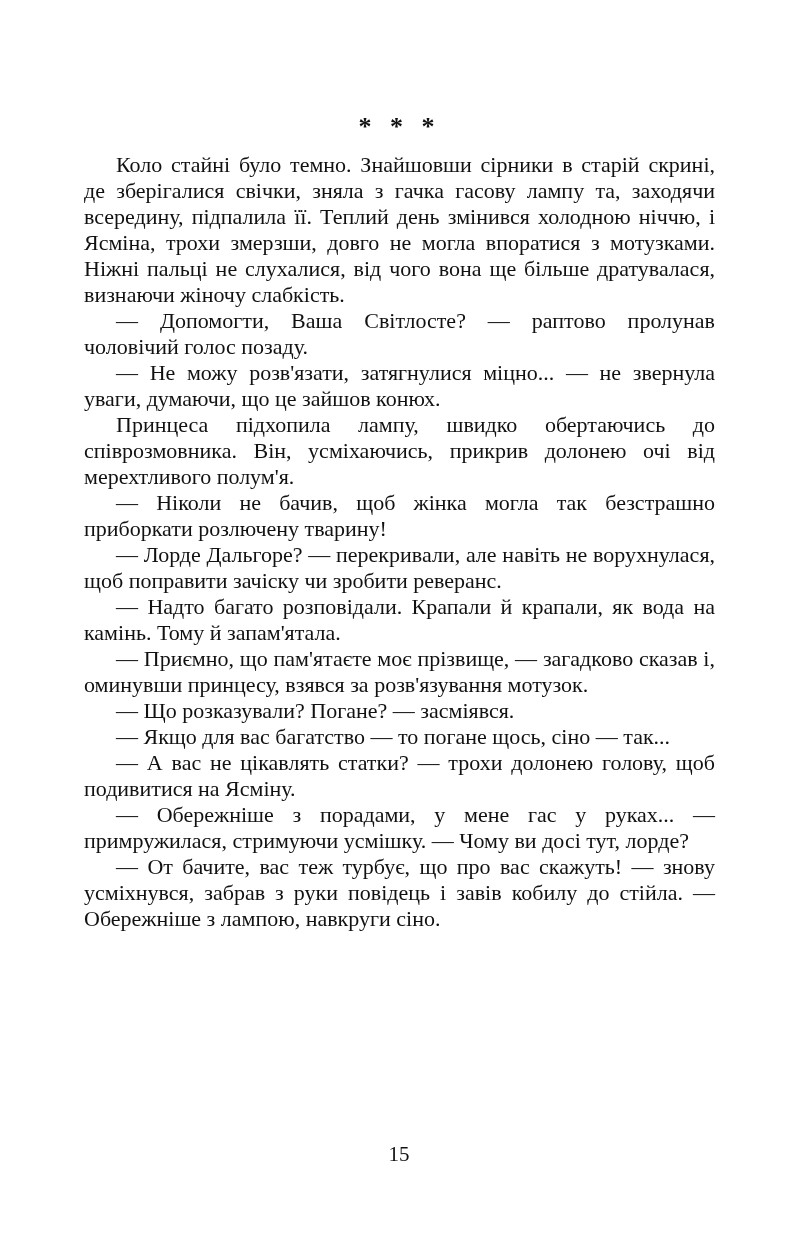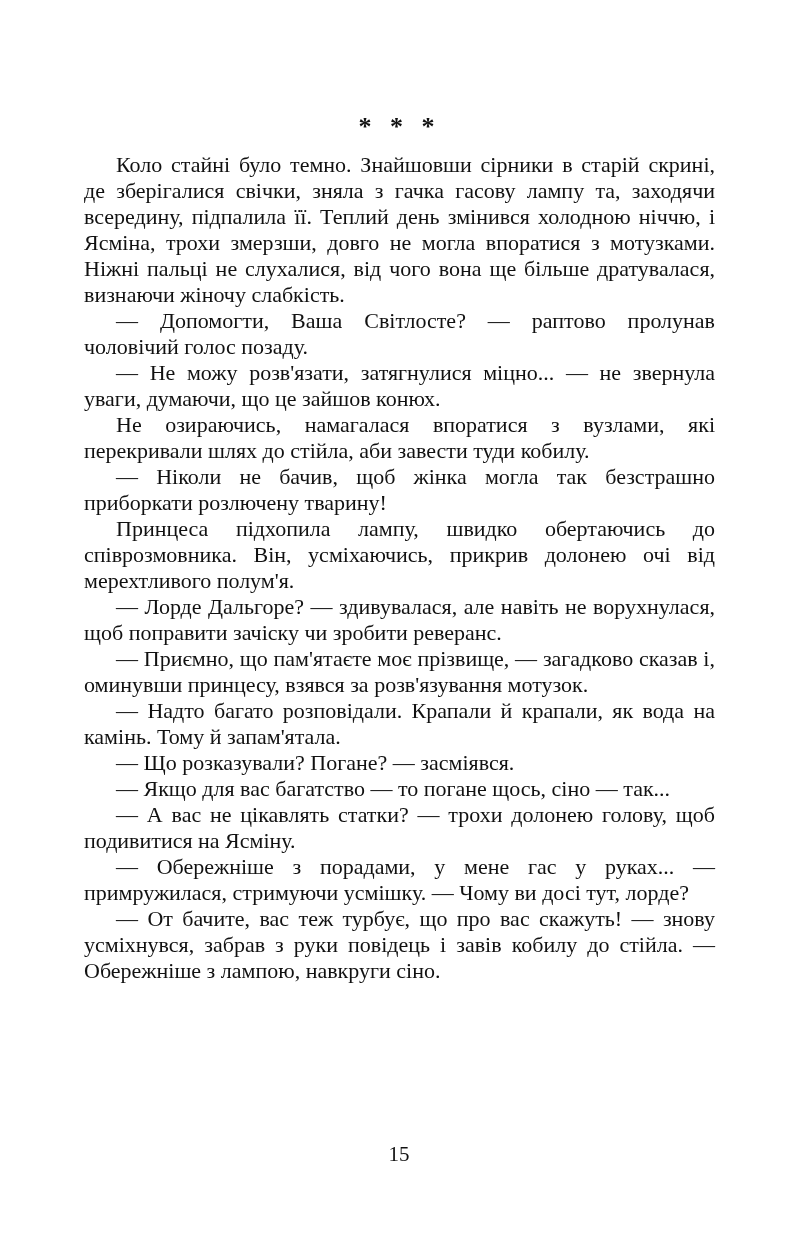--- a/index.html
+++ b/index.html
@@ -55,26 +55,25 @@
 </head>
 <body>
 
 <div class="book-page">
   <div class="separator">* * *</div>
 
   <div class="text-block">
     <p>Коло стайні було темно. Знайшовши сірники в старій скрині, де зберігалися свічки, зняла з гачка гасову лампу та, заходячи всередину, підпалила її. Теплий день змінився холодною ніччю, і Ясміна, трохи змерзши, дов­го не могла впоратися з мотузками. Ніжні пальці не слу­халися, від чого вона ще більше дратувалася, визнаючи жіночу слабкість.</p>
     <p>— Допомогти, Ваша Світлосте? — раптово пролунав чоловічий голос позаду.</p>
     <p>— Не можу розв'язати, затягнулися міцно... — не звернула уваги, думаючи, що це зайшов конюх.</p>
-    <p>Не озираючись, намагалася впоратися з вузлами, які перекривали шлях до стійла, аби завести туди кобилу.</p>
+    <p>Принцеса підхопила лампу, швидко обертаючись до співрозмовника. Він, усміхаючись, прикрив долонею очі від мерехтливого полум'я.</p>
     <p>— Ніколи не бачив, щоб жінка могла так безстрашно приборкати розлючену тварину!</p>
-    <p>Принцеса підхопила лампу, швидко обертаючись до співрозмовника. Він, усміхаючись, прикрив долонею очі від мерехтливого полум'я.</p>
-    <p>— Лорде Дальгоре? — здивувалася, але навіть не во­рухнулася, щоб поправити зачіску чи зробити реверанс.</p>
+    <p>— Лорде Дальгоре? — перекривали, але навіть не во­рухнулася, щоб поправити зачіску чи зробити реверанс.</p>
+    <p>— Надто багато розповідали. Крапали й крапали, як вода на камінь. Тому й запам'ятала.</p>
     <p>— Приємно, що пам'ятаєте моє прізвище, — загад­ково сказав і, оминувши принцесу, взявся за розв'я­зування мотузок.</p>
-    <p>— Надто багато розповідали. Крапали й крапали, як вода на камінь. Тому й запам'ятала.</p>
     <p>— Що розказували? Погане? — засміявся.</p>
     <p>— Якщо для вас багатство — то погане щось, сіно — так...</p>
     <p>— А вас не цікавлять статки? — трохи долонею го­лову, щоб подивитися на Ясміну.</p>
     <p>— Обережніше з порадами, у мене гас у руках... — примружилася, стримуючи усмішку. — Чому ви досі тут, лорде?</p>
     <p>— От бачите, вас теж турбує, що про вас скажуть! — знову усміхнувся, забрав з руки повідець і завів кобилу до стійла. — Обережніше з лампою, навкруги сіно.</p>
   </div>
 
   <div class="page-number">15</div>
 </div>
 

